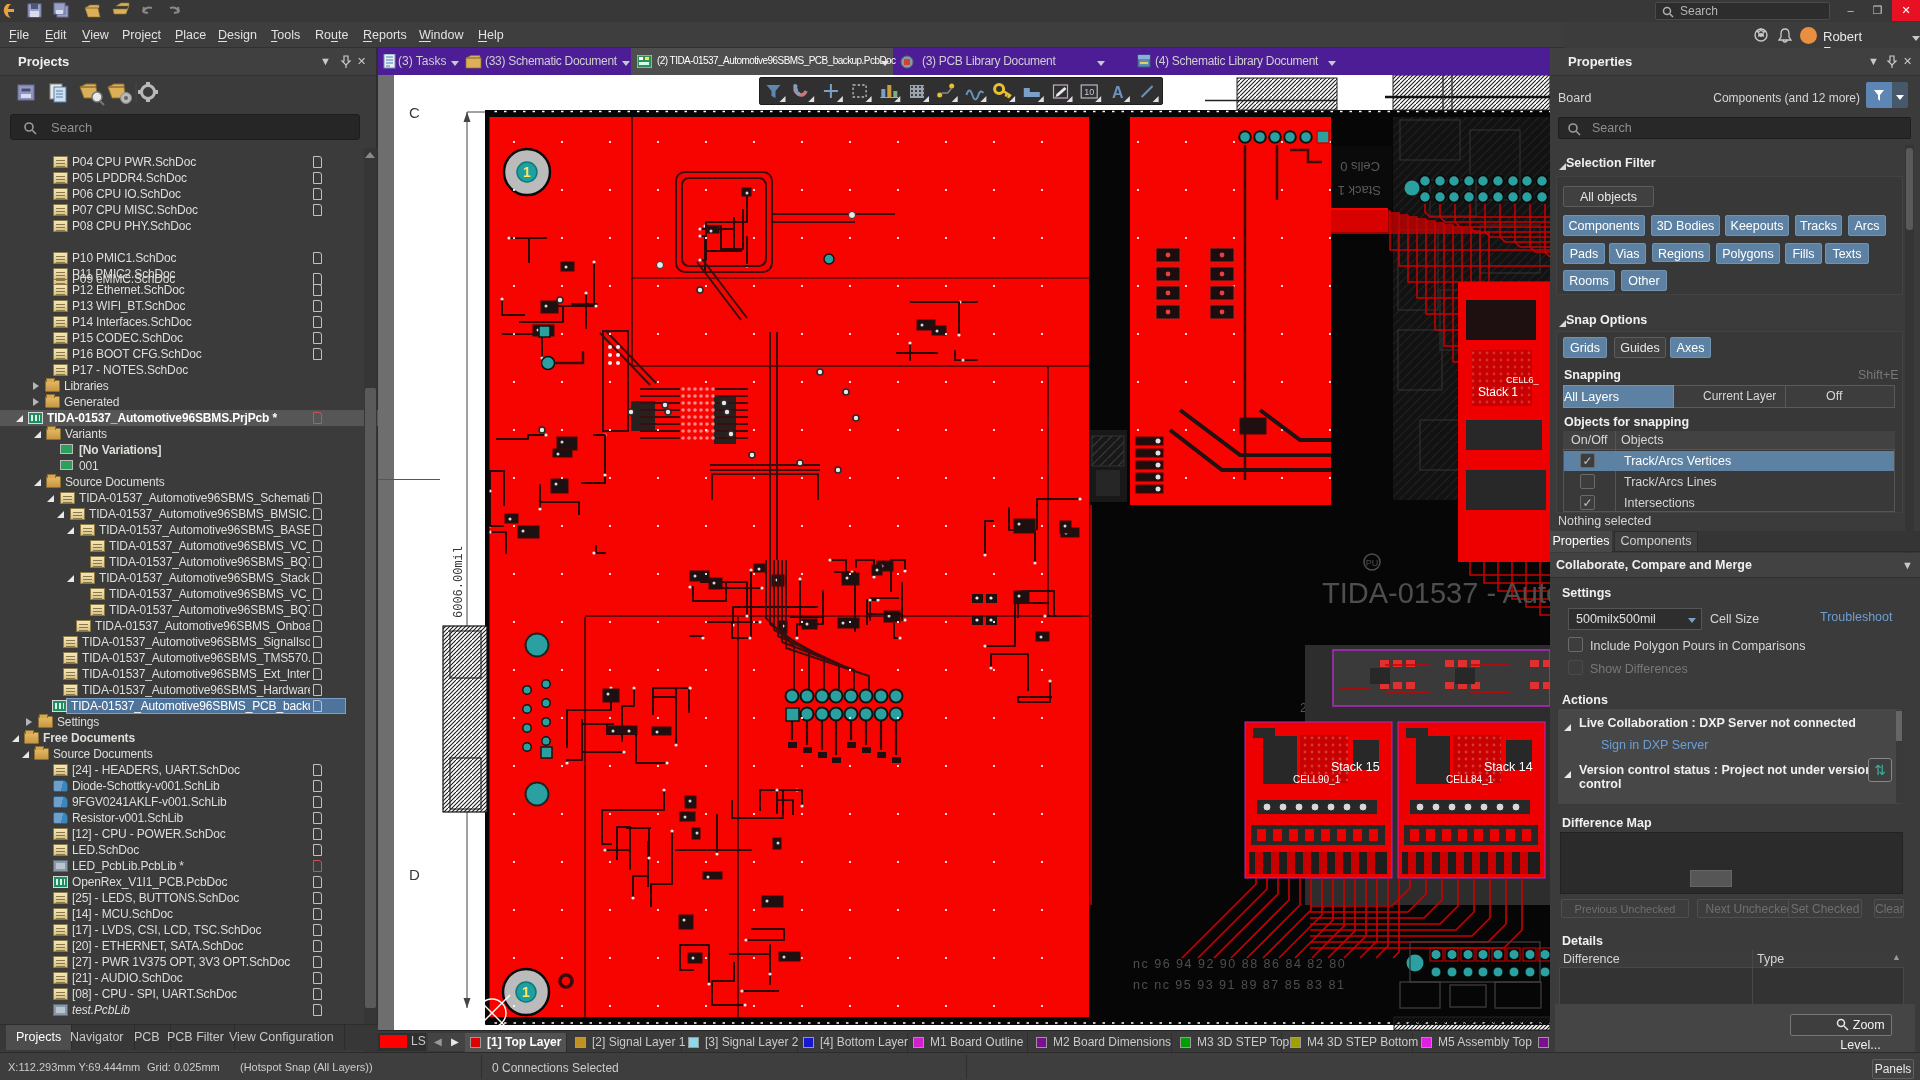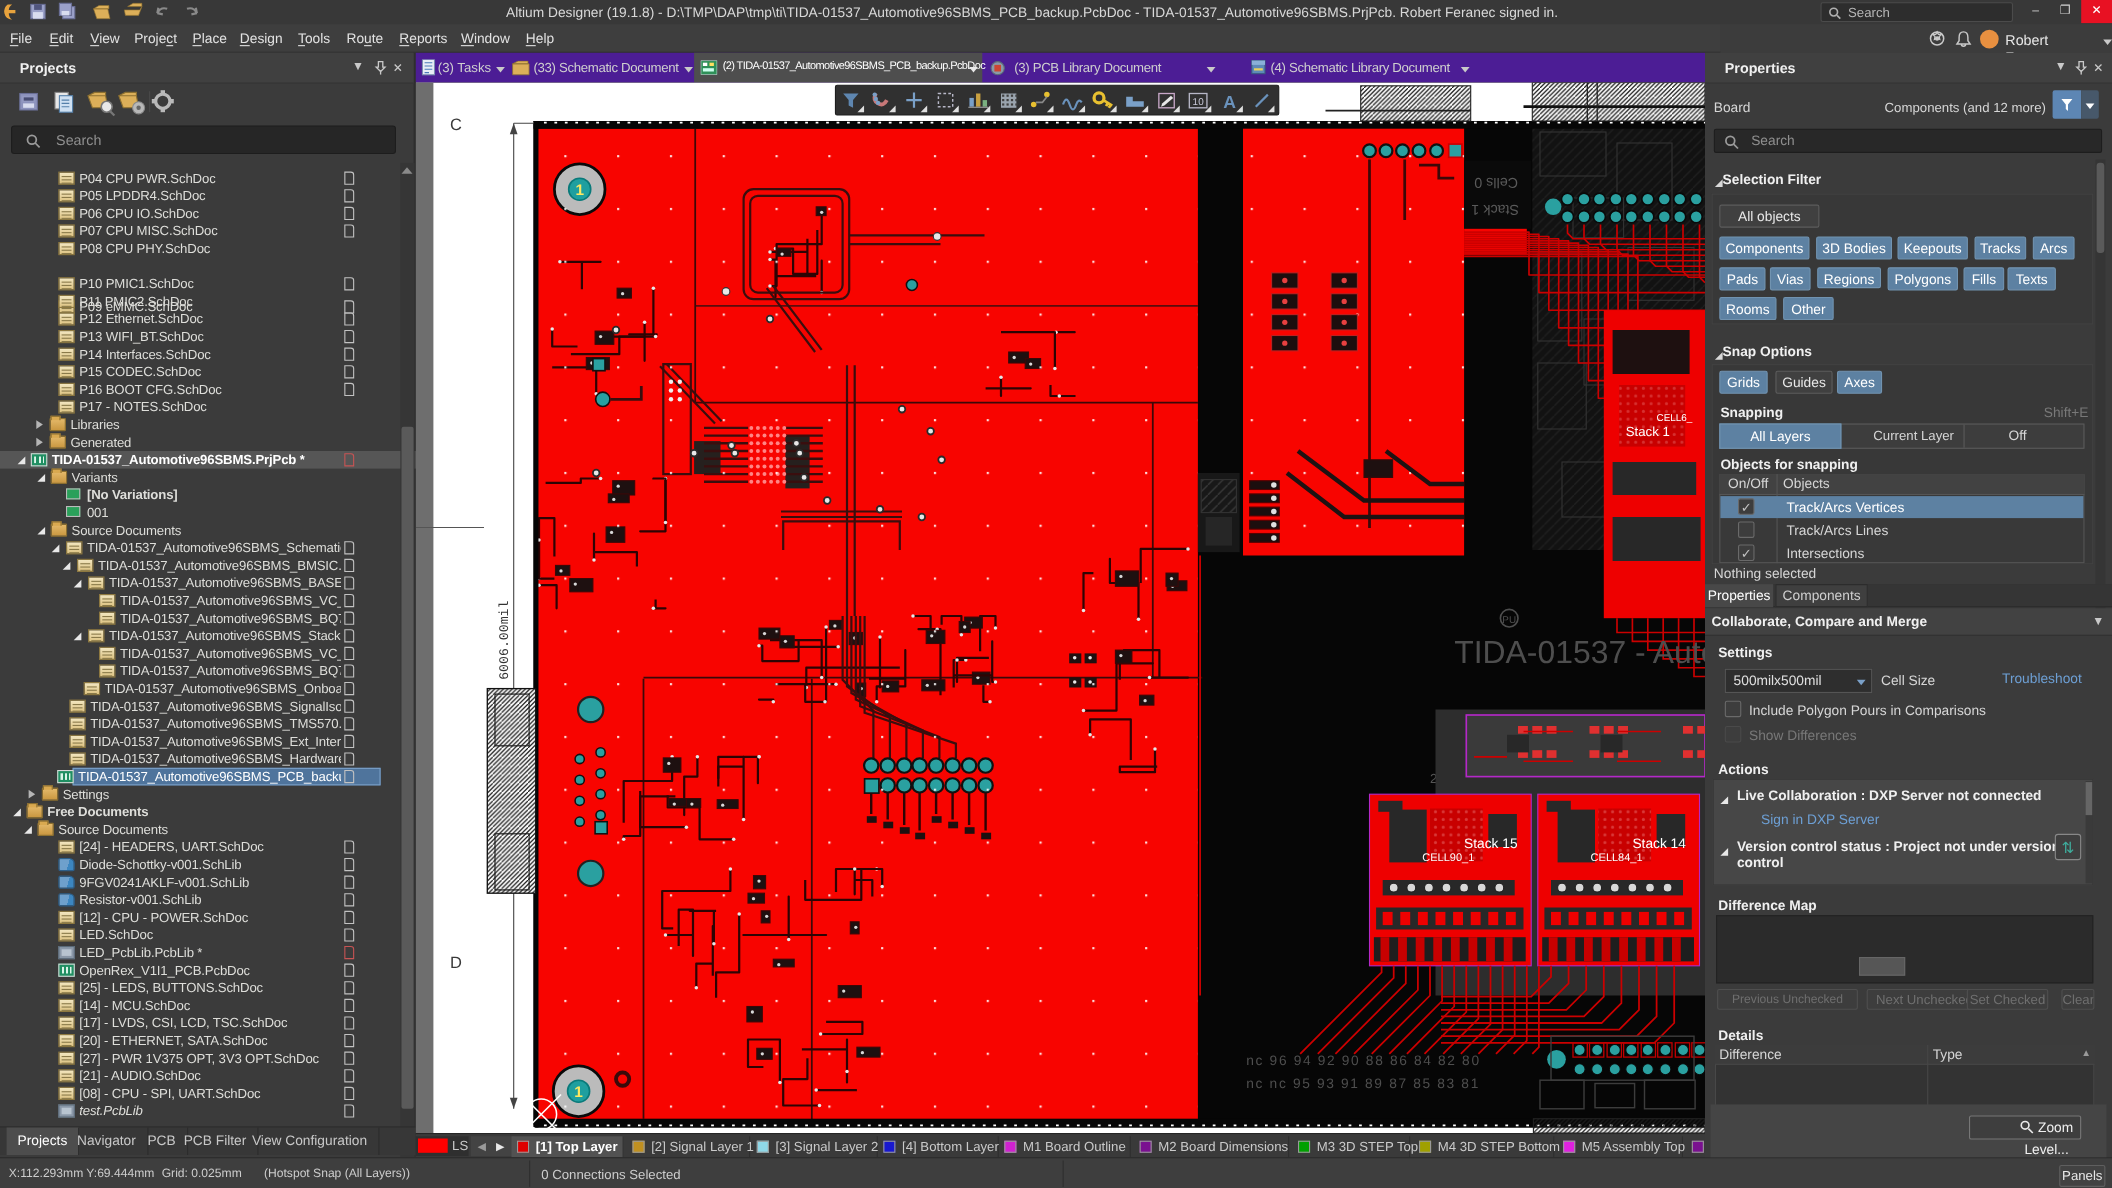--- a/index.html
+++ b/index.html
@@ -69,21 +69,20 @@
       <rect x="31" y="4" width="7" height="5" fill="#50557e"></rect>
       <rect x="30" y="11" width="9" height="6" fill="#d8dcef"></rect>
       <rect x="57" y="6" width="11" height="11" fill="#9aa0c8" stroke="#6a6f96"></rect>
       <rect x="54" y="3" width="11" height="11" fill="#9aa0c8" stroke="#6a6f96"></rect>
       <rect x="56" y="10" width="7" height="4" fill="#d8dcef"></rect>
       <path d="M85 8 l5 -3 9 0 0 3 z M85 8 l13 0 2 9 -12 0 z" fill="#dcaf59" stroke="#8d7030" stroke-width="0.6"></path>
       <path d="M116 6 l5 -3 8 0 0 3 z M113 9 l14 0 2 -3 -3 8 -12 0 z" fill="#dcaf59" stroke="#8d7030" stroke-width="0.6"></path>
       <path d="M143 12 q3 -6 9 -4 m-9 4 l1 -5 m-1 5 l5 1" stroke="#8a8a8a" stroke-width="2" fill="none"></path>
       <path d="M179 12 q-3 -6 -9 -4 m9 4 l-1 -5 m1 5 l-5 1" stroke="#8a8a8a" stroke-width="2" fill="none"></path>
     </svg>
-<span id="title-text">Altium Designer (19.1.8) - D:\TMP\DAP\tmp\ti\TIDA-01537_Automotive96SBMS_PCB_backup.PcbDoc - TIDA-01537_Automotive96SBMS.PrjPcb. Robert Feranec signed in.</span>
 <div id="search-top"><svg class="abs" style="left:6px;top:3px" width="12" height="12">
         <circle cx="5" cy="5" r="3.5" fill="none" stroke="#b0b0b0" stroke-width="1.5"></circle>
         <line x1="8" y1="8" x2="11" y2="11" stroke="#b0b0b0" stroke-width="1.5"></line>
       </svg>Search</div>
 <div class="winbtn" style="left:1838px;">–</div>
     <div class="winbtn" style="left:1865px;">❐</div>
     <div class="winbtn" style="left:1892px;width:28px;background:#e81123;color:#fff;">✕</div>
 </div>
 <div id="menubar">
 <span class="menu-item" style="left:9px"><u>F</u>ile</span>
@@ -1383,21 +1382,21 @@
     <div class="btn-blue" style="left:71px;top:222px;width:46px;height:21px;line-height:20px;">Other</div>
     <span class="sf-arr" style="left:9px;top:272px;"></span>
     <span class="rp-b" style="left:16px;top:265px;">Snap Options</span>
     <div class="rbox" style="left:6px;top:283px;width:347px;height:182px;"></div>
     <div class="btn-blue" style="left:13px;top:289px;width:44px;height:21px;line-height:20px;">Grids</div>
     <div class="btn-dark" style="left:64px;top:289px;width:52px;height:21px;line-height:20px;">Guides</div>
     <div class="btn-blue" style="left:120px;top:289px;width:41px;height:21px;line-height:20px;">Axes</div>
     <span class="rp-b" style="left:14px;top:320px;">Snapping</span>
     <span class="rp-t dis" style="left:308px;top:320px;">Shift+E</span>
     <div class="abs" style="left:13px;top:337px;width:332px;height:23px;background:#3d3d3d;border:1px solid #5a5a5a;"></div>
-    <div class="abs" style="left:13px;top:337px;width:111px;height:23px;background:#5d81a2;border:1px solid #7193b0;color:#fff;font-size:12.5px;text-align:center;line-height:22px;">All Layers</div>
+    <div class="abs" style="left:13px;top:337px;width:111px;height:23px;background:#5d81a2;border:1px solid #7193b0;color:#fff;font-size:12.5px;text-align:left;line-height:22px;">All Layers</div>
     <span class="rp-t" style="left:153px;top:341px;font-size:12px;">Current Layer</span>
     <div class="abs" style="left:235px;top:338px;width:1px;height:21px;background:#5a5a5a;"></div>
     <span class="rp-t" style="left:276px;top:341px;">Off</span>
     <span class="rp-b" style="left:14px;top:367px;">Objects for snapping</span>
     <div class="abs" style="left:13px;top:383px;width:332px;height:81px;background:#393939;border:1px solid #555;"></div>
     <div class="abs" style="left:13px;top:383px;width:332px;height:19px;background:#424242;border-bottom:1px solid #555;"></div>
     <span class="rp-t" style="left:21px;top:385px;">On/Off</span>
     <span class="rp-t" style="left:71px;top:385px;">Objects</span>
     <div class="abs" style="left:65px;top:383px;width:1px;height:81px;background:#555;"></div>
     <div class="abs" style="left:14px;top:403px;width:330px;height:20px;background:#5d81a2;"></div>

